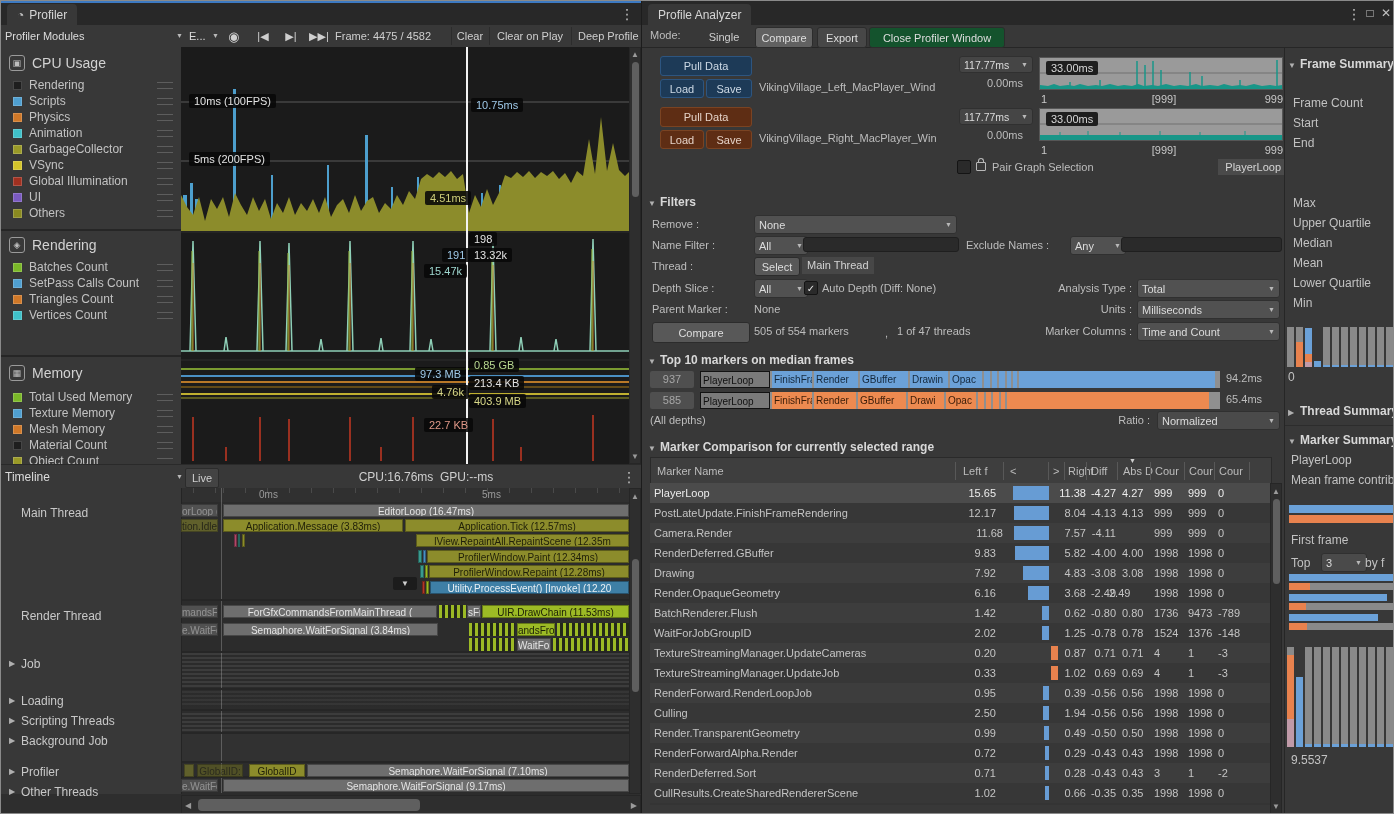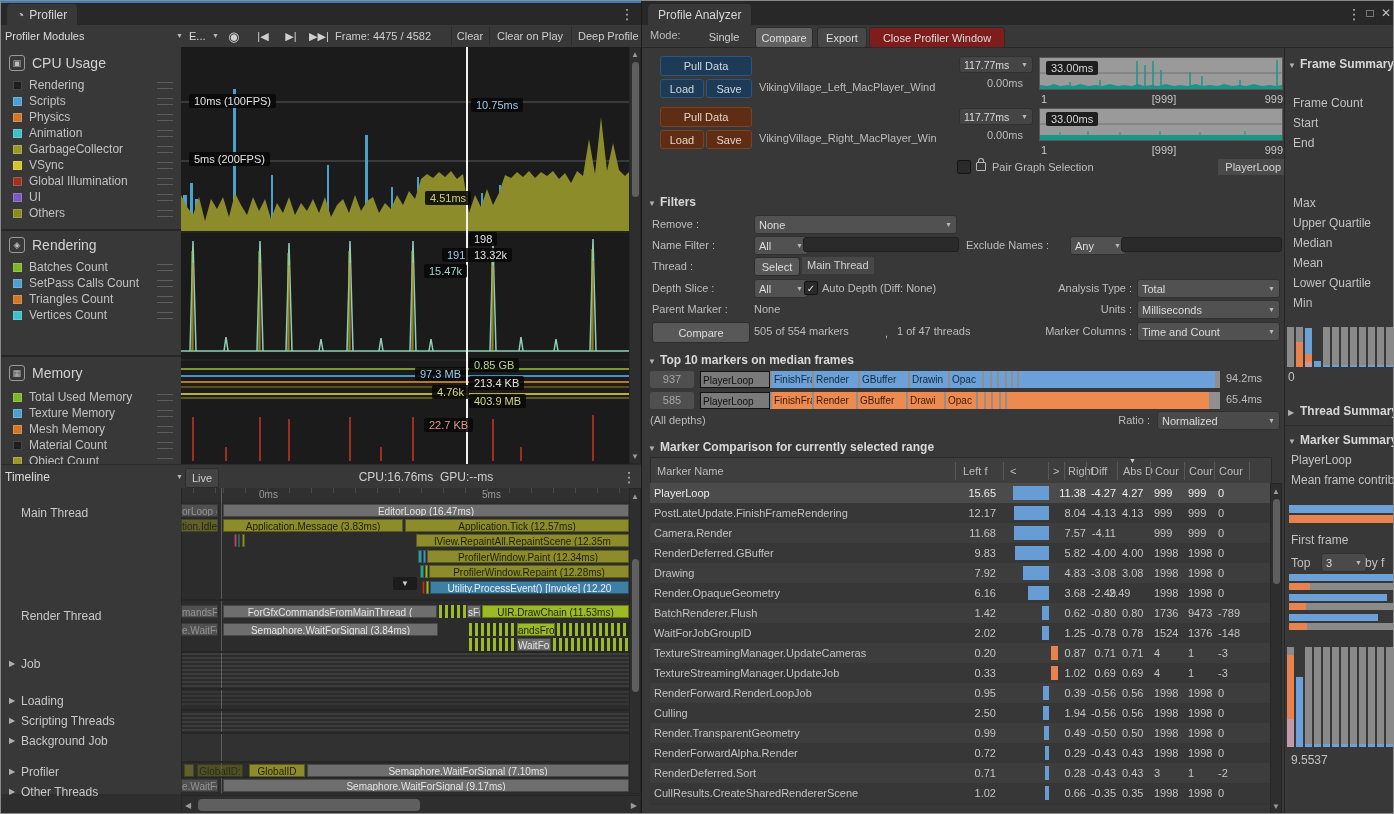--- a/index.html
+++ b/index.html
@@ -473,21 +473,21 @@
       </div>
       <div class="ab wicon" style="left:705px;top:5px;width:14px;font-size:14px;">⋮</div>
       <div class="ab wicon" style="left:721px;top:5px;width:14px;">□</div>
       <div class="ab wicon" style="left:737px;top:5px;width:14px;">✕</div>
     </div>
     <div class="ab" style="left:0;top:24px;width:754px;height:22px;background:#383838;border-bottom:1px solid #262626;">
       <span class="ab lbl" style="left:8px;top:4px;">Mode:</span>
       <div class="ab flat" style="left:58px;top:2px;width:48px;height:19px;">Single</div>
       <div class="ab btn" style="left:113px;top:2px;width:56px;height:19px;background:#616161;">Compare</div>
       <div class="ab btn" style="left:175px;top:2px;width:48px;height:19px;background:#474747;">Export</div>
-      <div class="ab btn" style="left:227px;top:2px;width:134px;height:19px;background:#7f1d1d;">Close Profiler Window</div>
+      <div class="ab btn" style="left:227px;top:2px;width:134px;height:19px;background:#14532d;">Close Profiler Window</div>
     </div>
 
     <div class="ab" style="left:0;top:46px;width:754px;height:110px;">
       <div class="ab btn navy" style="left:18px;top:9px;width:90px;height:18px;">Pull Data</div>
       <div class="ab btn navy" style="left:18px;top:32px;width:42px;height:17px;">Load</div>
       <div class="ab btn navy" style="left:64px;top:32px;width:44px;height:17px;">Save</div>
       <span class="ab lbl nw" style="left:117px;top:34px;width:196px;">VikingVillage_Left_MacPlayer_Wind</span>
       <div class="ab dd" style="left:317px;top:9px;width:64px;height:15px;background:#454545;font-size:10.5px;">
         <span>117.77ms</span>
         <span class="cap">▼</span>
@@ -707,21 +707,21 @@
             <div class="tc c-abs" style="left: 472px; width: 28px;">4.13</div>
             <div class="tc c-c1" style="left: 504px; width: 30px;">999</div>
             <div class="tc c-c2" style="left: 538px; width: 28px;">999</div>
             <div class="tc c-c3" style="left: 568px; width: 30px;">0</div>
             <div class="tc" style="left: 357px; width: 42px; overflow: visible;">
               <div class="cbar blue" style="width: 35px;"></div>
             </div>
           </div>
           <div class="trow odd" style="top: 40px;">
             <div class="tc c-name" style="left: 4px; width: 296px;">Camera.Render</div>
-            <div class="tc c-left num" style="left: 296px; width: 50px; text-align: right;">11.68</div>
+            <div class="tc c-left num" style="left: 303px; width: 50px; text-align: right;">11.68</div>
             <div class="tc c-right num" style="left: 400px; width: 36px;">7.57</div>
             <div class="tc c-diff num" style="left: 436px; width: 30px;">-4.11</div>
             <div class="tc c-abs" style="left: 465px; width: 28px; margin-top: 40px;">4.11</div>
             <div class="tc c-c1" style="left: 504px; width: 30px;">999</div>
             <div class="tc c-c2" style="left: 538px; width: 28px;">999</div>
             <div class="tc c-c3" style="left: 568px; width: 30px;">0</div>
             <div class="tc" style="left: 357px; width: 42px; overflow: visible;">
               <div class="cbar blue" style="width: 35px;"></div>
             </div>
           </div>

